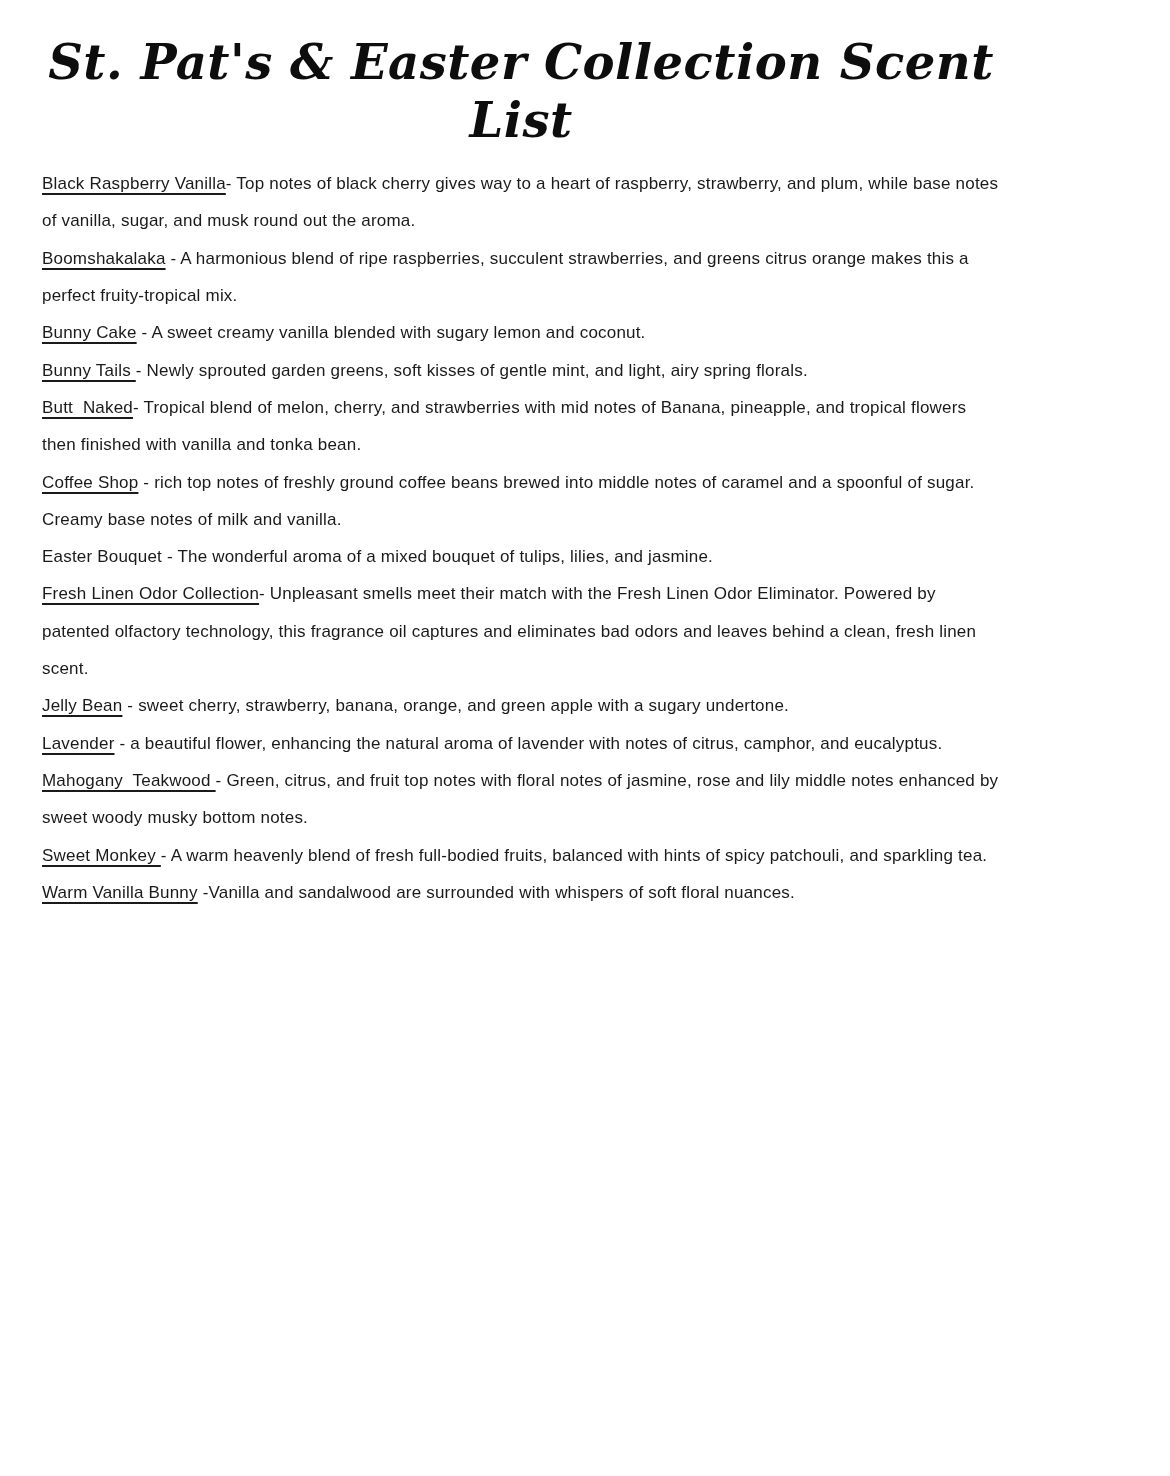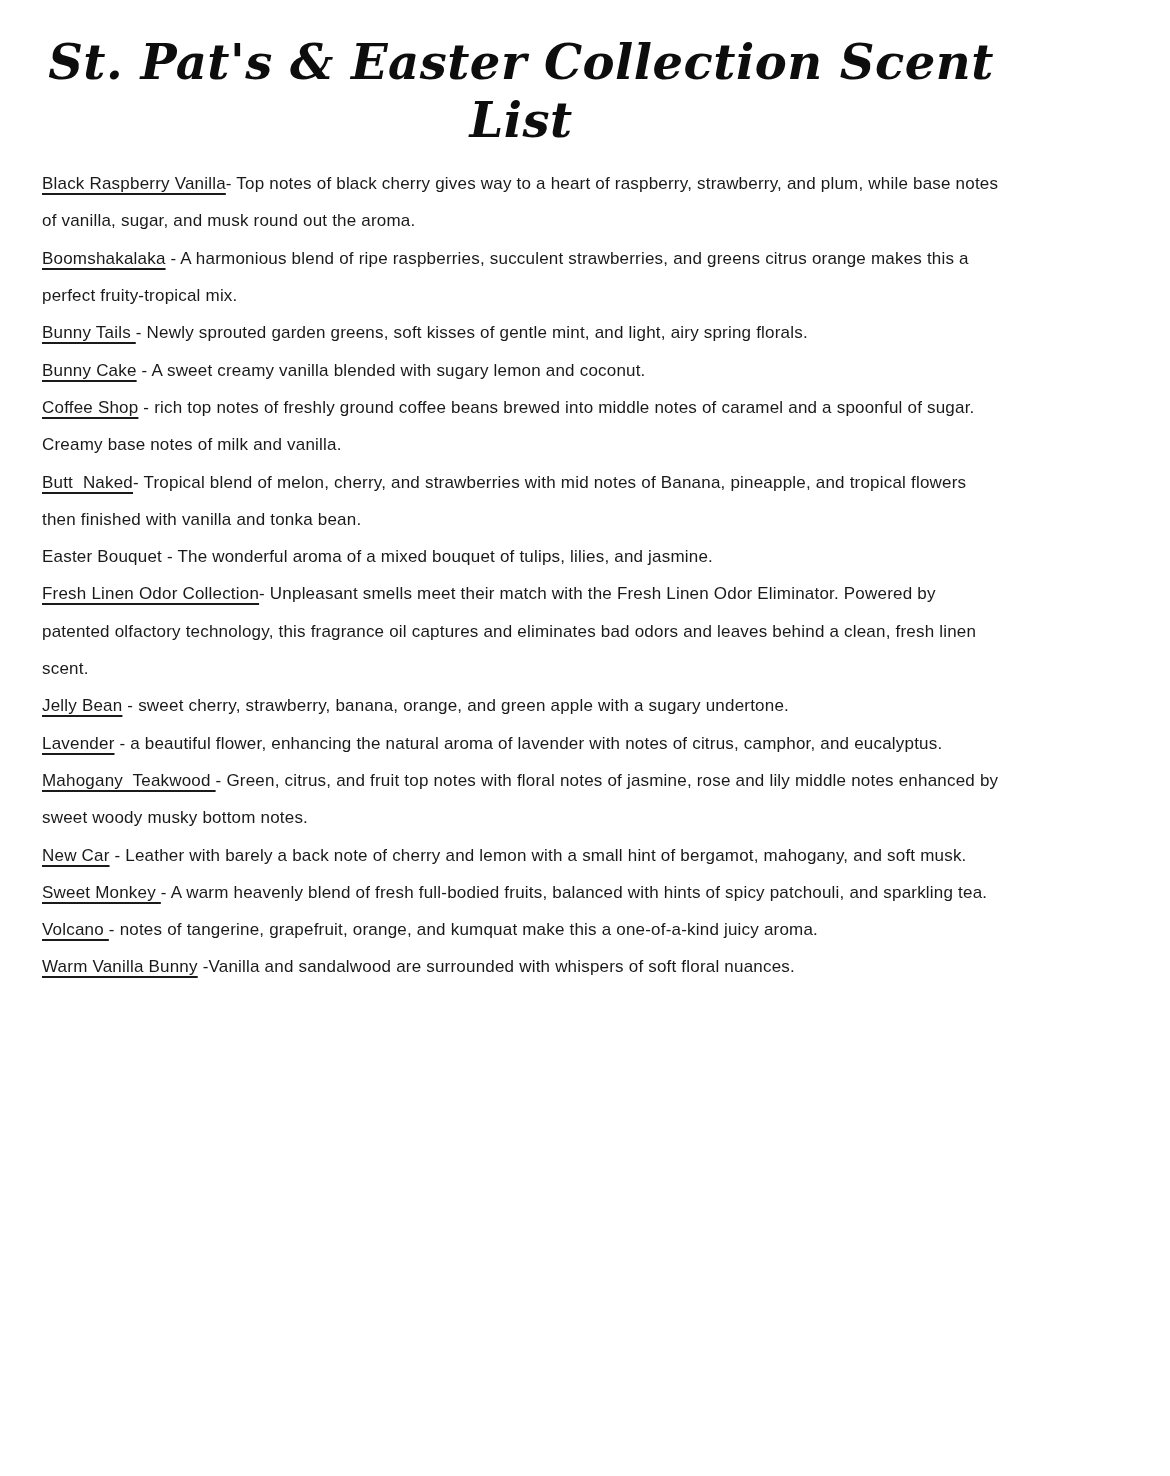--- a/index.html
+++ b/index.html
@@ -48,40 +48,38 @@
 </head>
 <body>
 
 <div class="page">
   <h1 class="page-title">St. Pat's &amp; Easter Collection Scent List</h1>
   <div class="scent-list" id="scent-list">
   <p class="scent-entry"><span class="scent-name underlined">Black Raspberry Vanilla</span><span class="scent-sep">- </span><span class="scent-desc">Top notes of black cherry gives way to a heart of raspberry, strawberry, and plum, while base notes of vanilla, sugar, and musk round out the aroma.</span></p>
 
   <p class="scent-entry"><span class="scent-name underlined">Boomshakalaka</span><span class="scent-sep"> - </span><span class="scent-desc">A harmonious blend of ripe raspberries, succulent strawberries, and greens citrus orange makes this a perfect fruity-tropical mix.</span></p>
 
+  <p class="scent-entry"><span class="scent-name underlined">Bunny Cake</span><span class="scent-sep"> - </span><span class="scent-desc">A sweet creamy vanilla blended with sugary lemon and coconut.</span></p>
+
   <p class="scent-entry"><span class="scent-name underlined">Bunny Tails </span><span class="scent-sep">- </span><span class="scent-desc">Newly sprouted garden greens, soft kisses of gentle mint, and light, airy spring florals.</span></p>
 
-  <p class="scent-entry"><span class="scent-name underlined">Bunny Cake</span><span class="scent-sep"> - </span><span class="scent-desc">A sweet creamy vanilla blended with sugary lemon and coconut.</span></p>
+  <p class="scent-entry"><span class="scent-name underlined">Butt  Naked</span><span class="scent-sep">- </span><span class="scent-desc">Tropical blend of melon, cherry, and strawberries with mid notes of Banana, pineapple, and tropical flowers then finished with vanilla and tonka bean.</span></p>
 
   <p class="scent-entry"><span class="scent-name underlined">Coffee Shop</span><span class="scent-sep"> - </span><span class="scent-desc">rich top notes of freshly ground coffee beans brewed into middle notes of caramel and a spoonful of sugar. Creamy base notes of milk and vanilla.</span></p>
-
-  <p class="scent-entry"><span class="scent-name underlined">Butt  Naked</span><span class="scent-sep">- </span><span class="scent-desc">Tropical blend of melon, cherry, and strawberries with mid notes of Banana, pineapple, and tropical flowers then finished with vanilla and tonka bean.</span></p>
 
   <p class="scent-entry"><span class="scent-name">Easter Bouquet</span><span class="scent-sep"> - </span><span class="scent-desc">The wonderful aroma of a mixed bouquet of tulips, lilies, and jasmine.</span></p>
 
   <p class="scent-entry"><span class="scent-name underlined">Fresh Linen Odor Collection</span><span class="scent-sep">- </span><span class="scent-desc">Unpleasant smells meet their match with the Fresh Linen Odor Eliminator. Powered by patented olfactory technology, this fragrance oil captures and eliminates bad odors and leaves behind a clean, fresh linen scent.</span></p>
 
   <p class="scent-entry"><span class="scent-name underlined">Jelly Bean</span><span class="scent-sep"> - </span><span class="scent-desc">sweet cherry, strawberry, banana, orange, and green apple with a sugary undertone.</span></p>
 
   <p class="scent-entry"><span class="scent-name underlined">Lavender</span><span class="scent-sep"> - </span><span class="scent-desc">a beautiful flower, enhancing the natural aroma of lavender with notes of citrus, camphor, and eucalyptus.</span></p>
 
   <p class="scent-entry"><span class="scent-name underlined">Mahogany  Teakwood </span><span class="scent-sep">- </span><span class="scent-desc">Green, citrus, and fruit top notes with floral notes of jasmine, rose and lily middle notes enhanced by sweet woody musky bottom notes.</span></p>
 
 
-  <p class="scent-entry"><span class="scent-name underlined">New Car</span><span class="scent-sep"> - </span><span class="scent-desc">Leather with barely a back note of cherry and lemon with a small hint of bergamot, mahogany, and soft musk.</span></p>
 
   <p class="scent-entry"><span class="scent-name underlined">Sweet Monkey </span><span class="scent-sep">- </span><span class="scent-desc">A warm heavenly blend of fresh full-bodied fruits, balanced with hints of spicy patchouli, and sparkling tea.</span></p>
 
-  <p class="scent-entry"><span class="scent-name underlined">Volcano </span><span class="scent-sep">- </span><span class="scent-desc">notes of tangerine, grapefruit, orange, and kumquat make this a one-of-a-kind juicy aroma.</span></p>
 
   <p class="scent-entry"><span class="scent-name underlined">Warm Vanilla Bunny</span><span class="scent-sep"> -</span><span class="scent-desc">Vanilla and sandalwood are surrounded with whispers of soft floral nuances.</span></p>
 </div>
 </div>
 
 </body></html>

